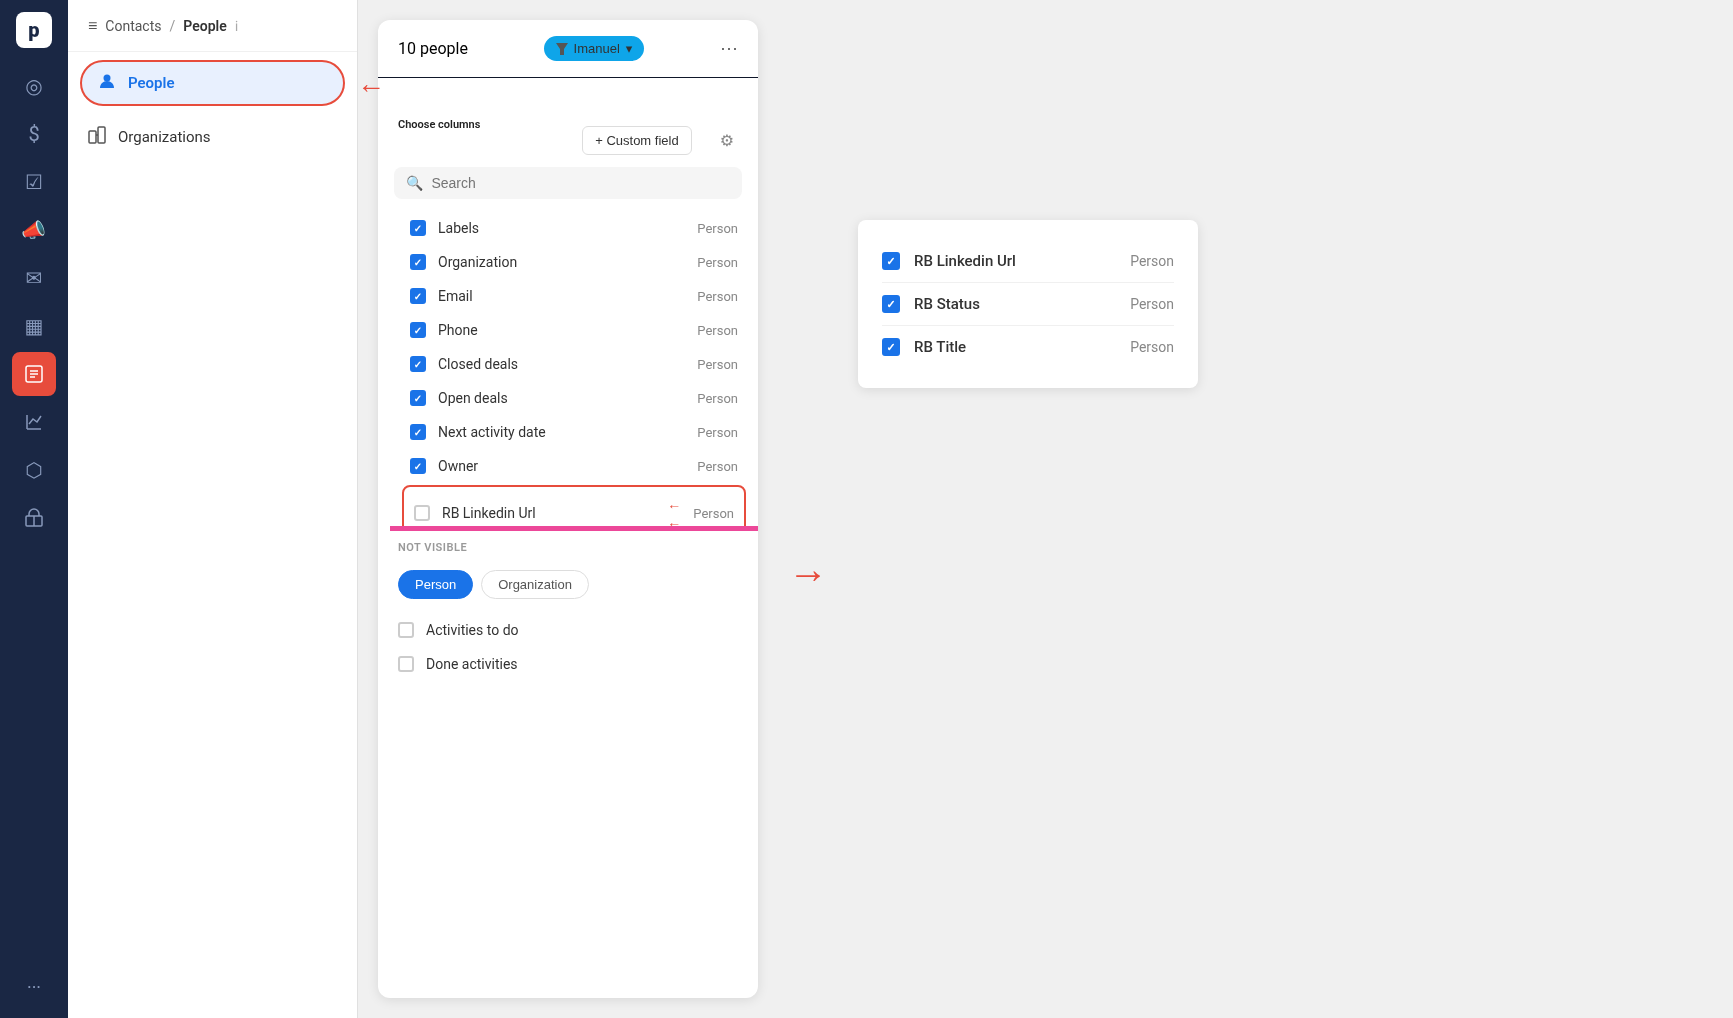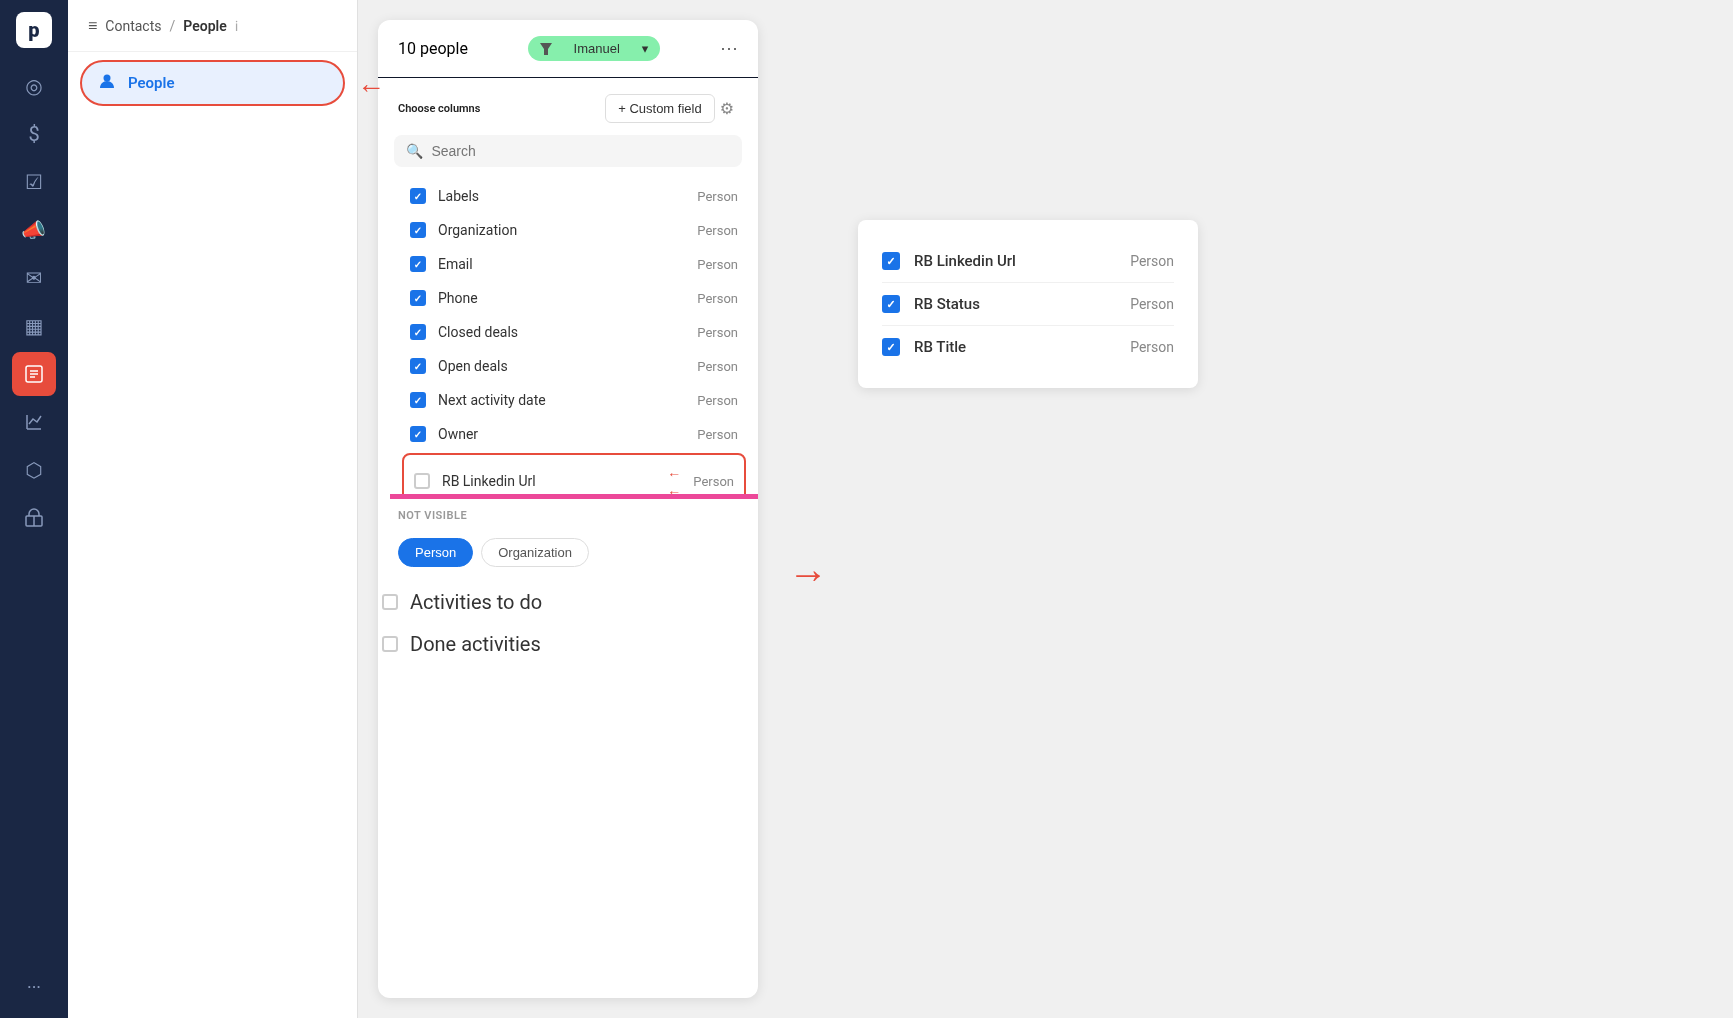--- a/index.html
+++ b/index.html
@@ -147,22 +147,22 @@
     .panel-header {
       padding: 16px 20px;
       display: flex;
       align-items: center;
       justify-content: space-between;
       border-bottom: 1px solid #0f172a;
     }
     .filter-btn {
       display: flex;
       align-items: center;
-      gap: 22px;
-      background: #86efac;
+      gap: 6px;
+      background: #0ea5e9;
       border-radius: 16px;
       padding: 5px 12px;
       font-size: 13px;
       color: #333;
       cursor: pointer;
       border: none;
       justify-content: flex-end;
     }
     .more-btn {
       background: none;
@@ -316,24 +316,24 @@
       color: #555;
       border-color: #ddd;
     }
 
     .invisible-items {
       padding: 4px 0;
     }
     .invisible-item {
       display: flex;
       align-items: center;
-      padding: 9px 4px;
+      padding: 9px 20px;
       gap: 12px;
       cursor: pointer;
-      font-size: 20px;
+      font-size: 14px;
       color: #333;
     }
 
     .panel-footer {
       display: flex;
       align-items: center;
       padding: 14px 16px;
       gap: 8px;
       border-top: 1px solid #eee;
     }
@@ -484,20 +484,30 @@
         <svg width="18" height="18" viewBox="0 0 18 18" fill="#1a73e8">
           <circle cx="9" cy="6" r="3.5"></circle>
           <path d="M2 16c0-3.866 3.134-7 7-7s7 3.134 7 7" fill="#1a73e8"></path>
         </svg>
       </span>
       <span>People</span>
     </div>
     <span class="arrow-indicator">←</span>
   </div>
 
+  <div class="sidebar-nav-item">
+    <span>
+      <svg width="18" height="18" viewBox="0 0 18 18" fill="none" stroke="#555" stroke-width="1.5">
+        <rect x="1" y="5" width="7" height="12" rx="1"></rect>
+        <rect x="10" y="1" width="7" height="16" rx="1"></rect>
+        <line x1="8" y1="9" x2="10" y2="9" stroke="#555"></line>
+      </svg>
+    </span>
+    <span>Organizations</span>
+  </div>
 
 </div>
 
 <div class="main-content">
 
   <div class="panel">
 
     <div class="panel-header">
       <span>10 people</span>
       <button class="filter-btn">
@@ -506,21 +516,21 @@
         </svg>
         <span>Imanuel</span>
         <span>▾</span>
       </button>
       <button class="more-btn">···</button>
     </div>
 
     <div class="choose-columns">
       <div class="choose-columns-header">
         <span class="choose-columns-title">Choose columns</span>
-        <div style="display:flex; align-items:center; gap:1px;">
+        <div style="display:flex; align-items:center; gap:24px;margin-top:32px;">
           <button class="custom-field-btn">+ Custom field</button>
           <button class="gear-btn">⚙</button>
         </div>
       </div>
 
       <div class="search-box">
         <span class="search-icon">🔍</span>
         <input type="text" placeholder="Search" style="">
       </div>
 

